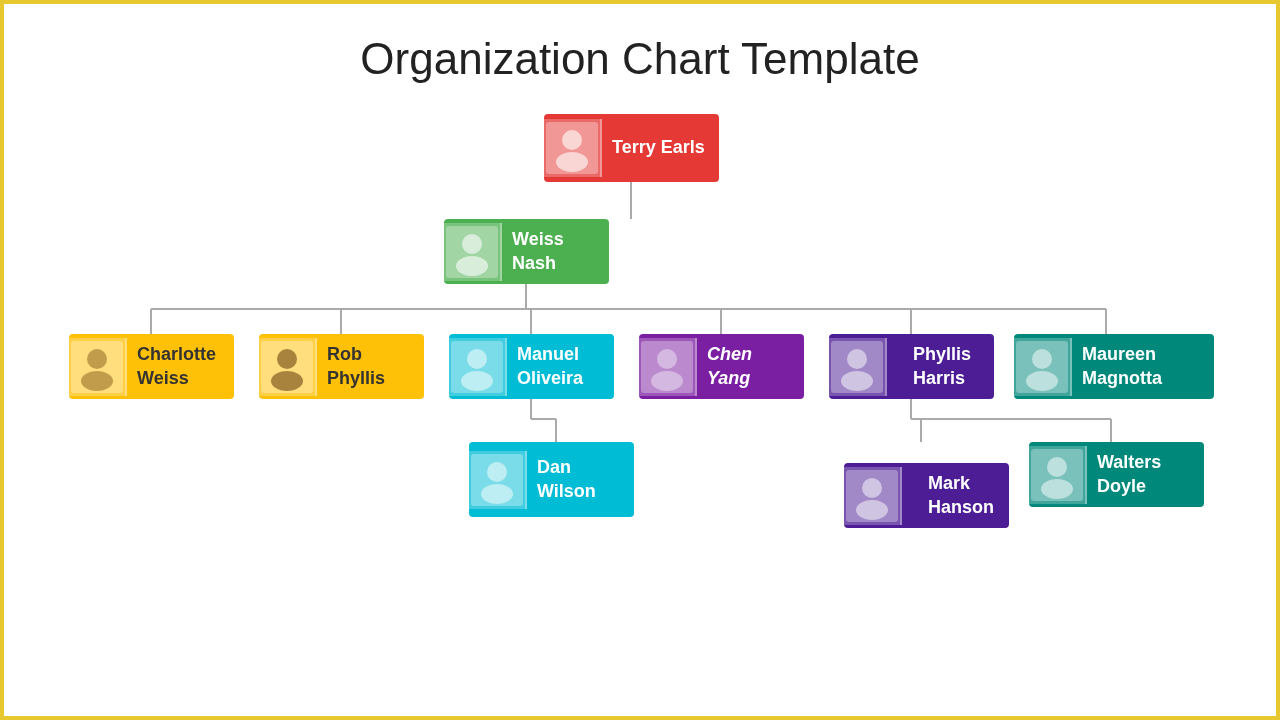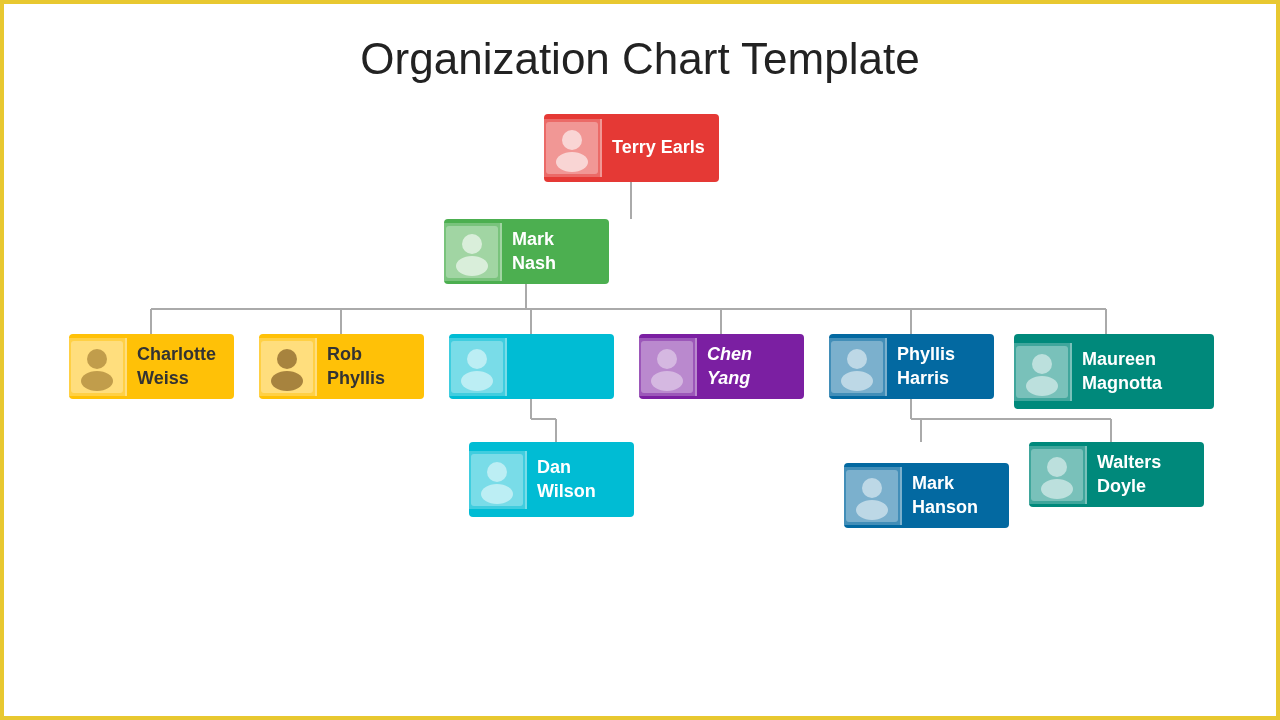--- a/index.html
+++ b/index.html
@@ -65,21 +65,21 @@
       padding: 0 10px;
       line-height: 1.3;
     }
 
     
     .node.red    { background: #e53935; }
     .node.green  { background: #4caf50; }
     .node.yellow { background: #ffc107; color: #333; }
     .node.cyan   { background: #00bcd4; }
     .node.purple { background: #7b1fa2; }
-    .node.blue   { background: #0369a1; }
+    .node.blue   { background: #4c1d95; gap: 16px; }
     .node.teal   { background: #00897b; }
 
     .node.yellow .label { color: #333; }
 
     
     .avatar {
       width: 52px;
       height: 52px;
       border-radius: 3px;
       background: rgba(255,255,255,0.3);
@@ -142,21 +142,21 @@
 
   <div class="node green" style="left:440px; top:125px; width:165px; height:65px;">
     <div class="photo">
       <div class="avatar">
           <svg viewBox="0 0 48 48">
             <circle cx="24" cy="16" r="10" fill="rgba(255,255,255,0.6)"></circle>
             <ellipse cx="24" cy="38" rx="16" ry="10" fill="rgba(255,255,255,0.6)"></ellipse>
           </svg>
         </div>
     </div>
-    <div class="label">Mark Nash</div>
+    <div class="label">Weiss Nash</div>
   </div>
 
   <div class="node yellow" style="left:65px; top:240px; width:165px; height:65px;">
     <div class="photo">
       <div class="avatar">
           <svg viewBox="0 0 48 48">
             <circle cx="24" cy="16" r="10" fill="rgba(100,60,0,0.4)"></circle>
             <ellipse cx="24" cy="38" rx="16" ry="10" fill="rgba(100,60,0,0.4)"></ellipse>
           </svg>
         </div>
@@ -178,20 +178,21 @@
 
   <div class="node cyan" style="left:445px; top:240px; width:165px; height:65px;">
     <div class="photo">
       <div class="avatar">
           <svg viewBox="0 0 48 48">
             <circle cx="24" cy="16" r="10" fill="rgba(255,255,255,0.5)"></circle>
             <ellipse cx="24" cy="38" rx="16" ry="10" fill="rgba(255,255,255,0.5)"></ellipse>
           </svg>
         </div>
     </div>
+    <div class="label">Manuel Oliveira</div>
   </div>
 
   <div class="node purple" style="left:635px; top:240px; width:165px; height:65px;font-style:italic;">
     <div class="photo">
       <div class="avatar">
           <svg viewBox="0 0 48 48">
             <circle cx="24" cy="16" r="10" fill="rgba(255,255,255,0.4)"></circle>
             <ellipse cx="24" cy="38" rx="16" ry="10" fill="rgba(255,255,255,0.4)"></ellipse>
           </svg>
         </div>
@@ -204,21 +205,21 @@
       <div class="avatar">
           <svg viewBox="0 0 48 48">
             <circle cx="24" cy="16" r="10" fill="rgba(255,255,255,0.5)"></circle>
             <ellipse cx="24" cy="38" rx="16" ry="10" fill="rgba(255,255,255,0.5)"></ellipse>
           </svg>
         </div>
     </div>
     <div class="label">Phyllis Harris</div>
   </div>
 
-  <div class="node teal" style="left:1010px; top:240px; width:200px; height:75px;">
+  <div class="node teal" style="left:1010px; top:240px; width:200px; height:65px;">
     <div class="photo">
       <div class="avatar">
           <svg viewBox="0 0 48 48">
             <circle cx="24" cy="16" r="10" fill="rgba(255,255,255,0.5)"></circle>
             <ellipse cx="24" cy="38" rx="16" ry="10" fill="rgba(255,255,255,0.5)"></ellipse>
           </svg>
         </div>
     </div>
     <div class="label">Maureen Magnotta</div>
   </div>

